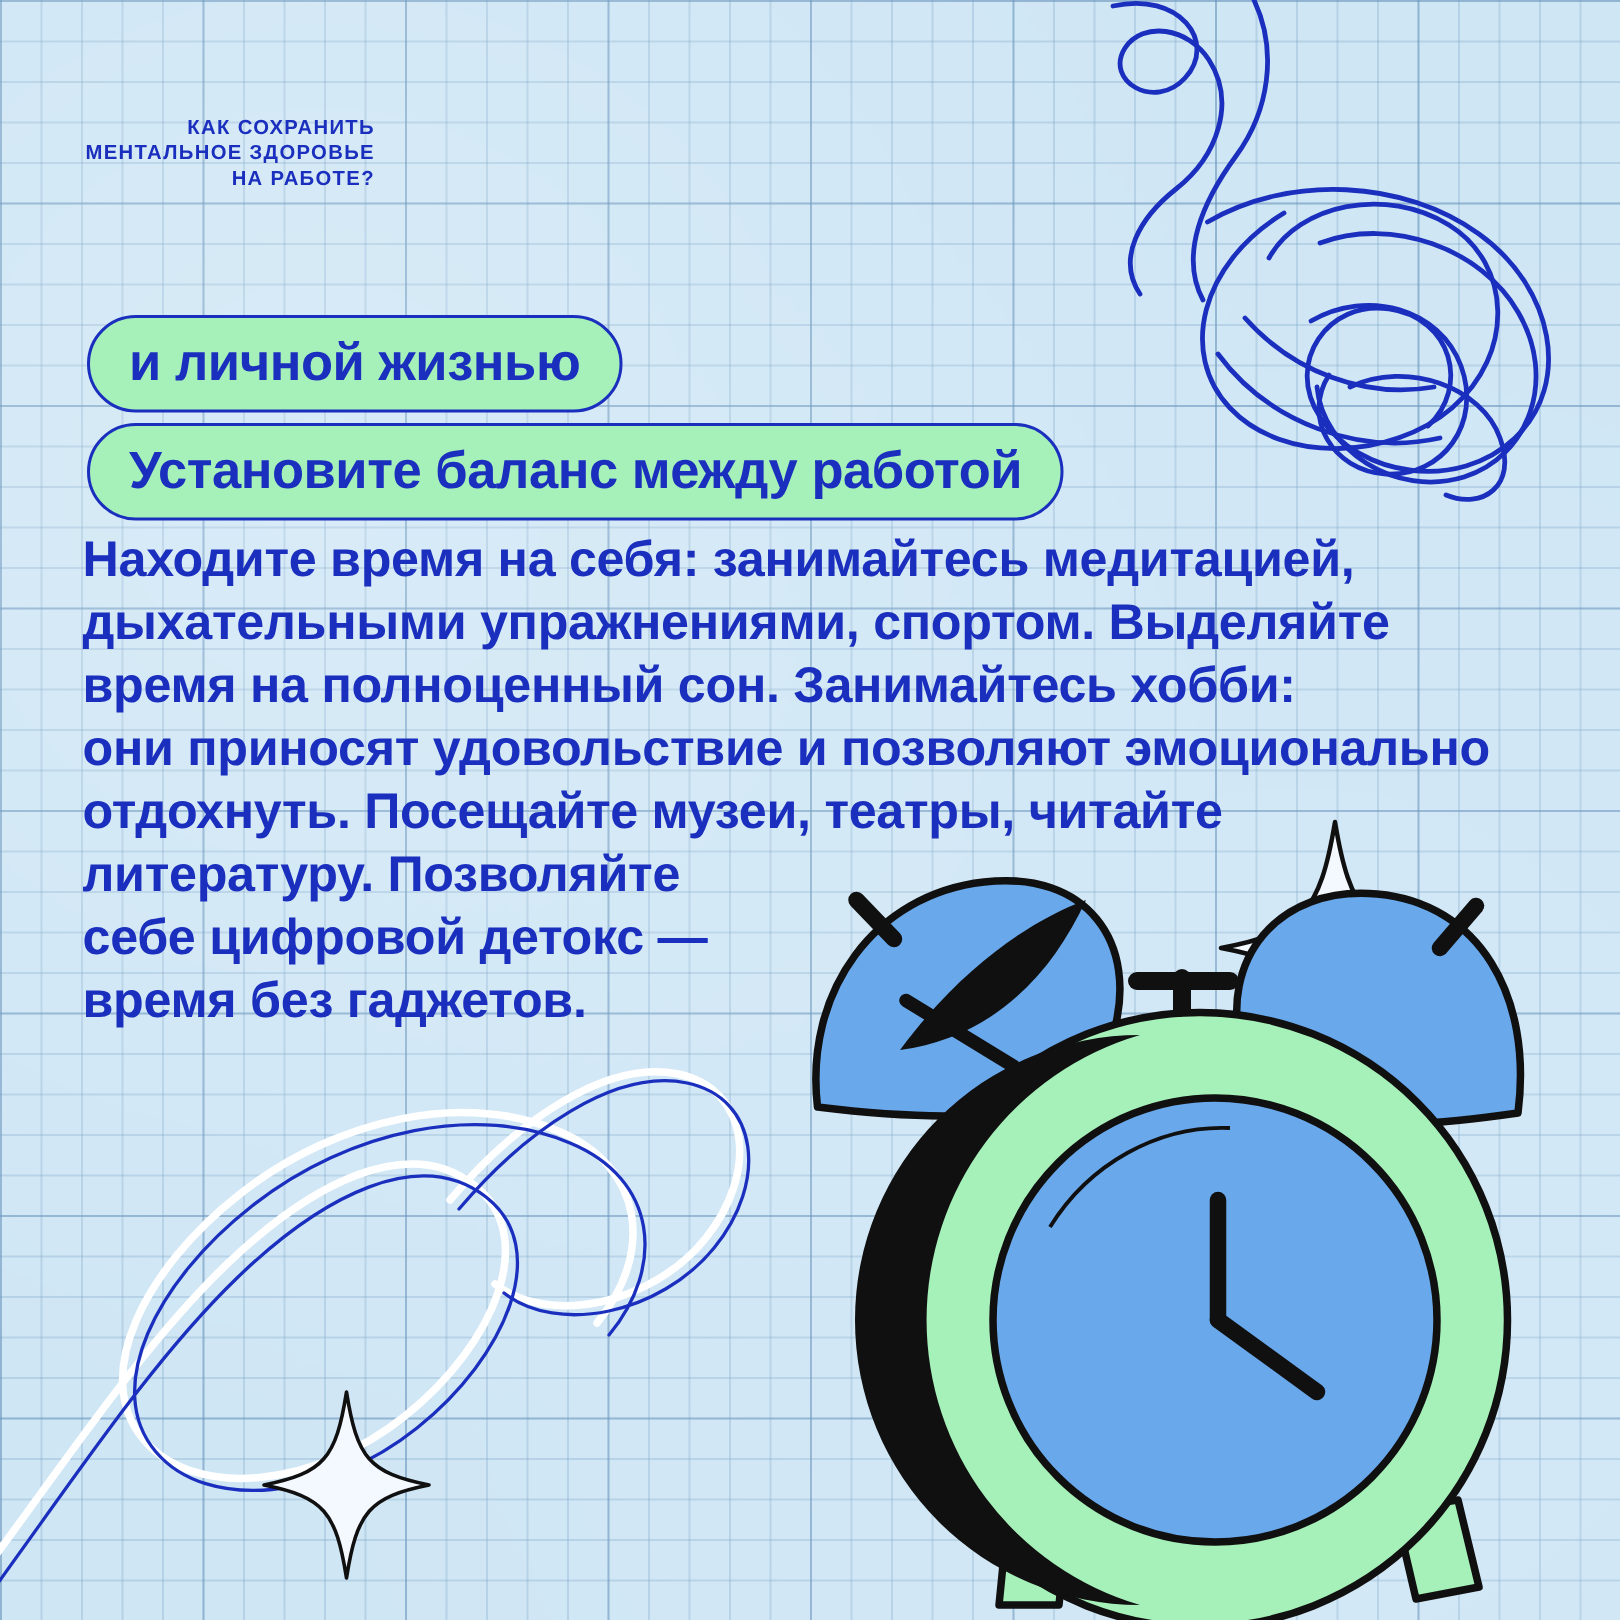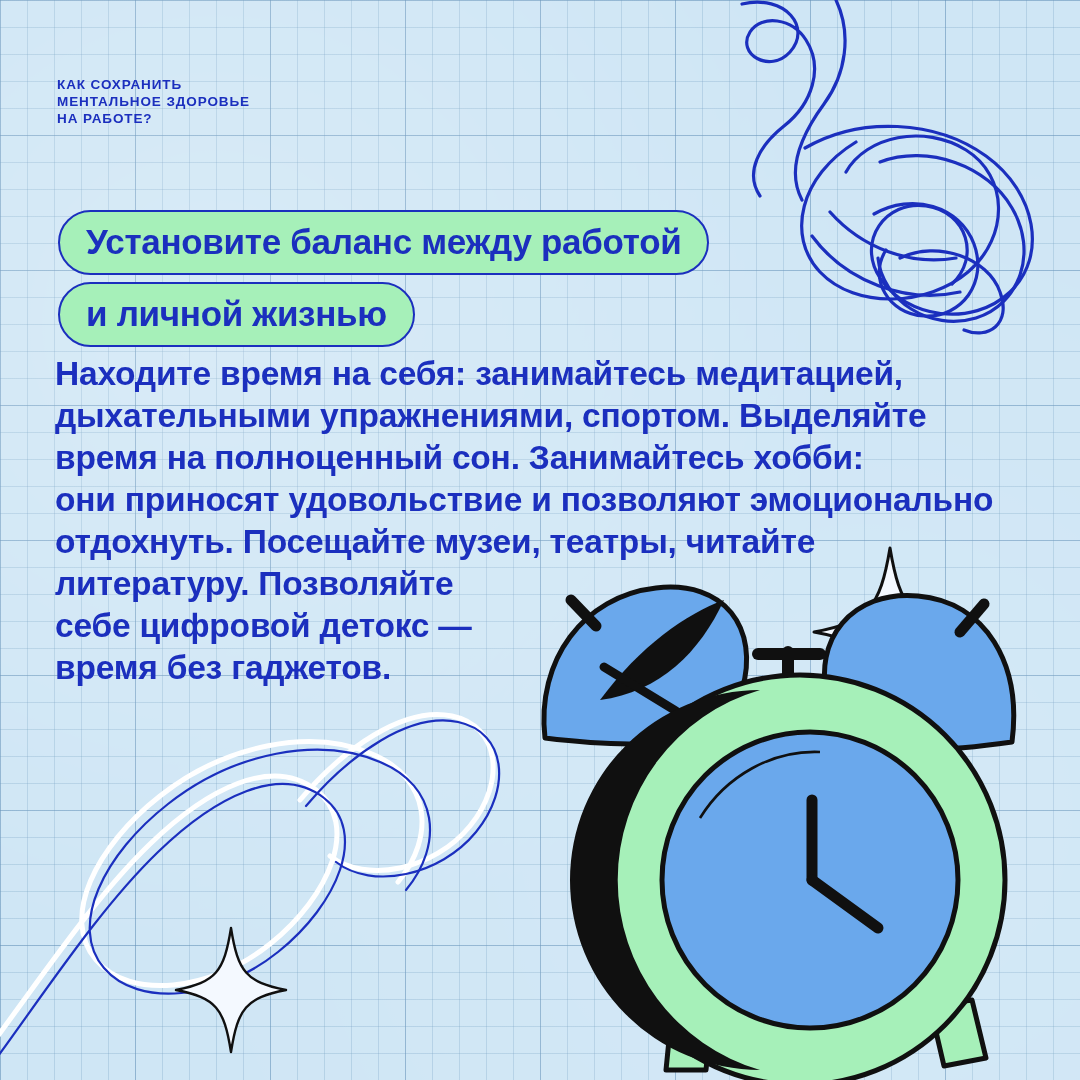--- a/index.html
+++ b/index.html
@@ -50,20 +50,21 @@
     position: absolute;
     left: 57px;
     top: 76px;
     font-size: 13.5px;
     line-height: 17px;
     letter-spacing: 0.9px;
     font-weight: 700;
     color: #1b2fbe;
     text-transform: uppercase;
     white-space: pre-line;
+    text-align: right;
   }
 
   
   .headline {
     position: absolute;
     left: 58px;
     top: 210px;
     display: flex;
     flex-direction: column;
     align-items: flex-start;
@@ -188,22 +189,22 @@
 
     <path d="M812 880 L812 800" stroke="#101010" stroke-width="11" stroke-linecap="round"></path>
     <path d="M812 880 L878 928" stroke="#101010" stroke-width="11" stroke-linecap="round"></path>
   </svg>
 
   <div class="kicker">КАК СОХРАНИТЬ
 МЕНТАЛЬНОЕ ЗДОРОВЬЕ
 НА РАБОТЕ?</div>
 
   <div class="headline">
+    <div class="pill">и личной жизнью</div>
     <div class="pill">Установите баланс между работой</div>
-    <div class="pill">и личной жизнью</div>
   </div>
 
   <div class="body-copy">Находите время на себя: занимайтесь медитацией,
 дыхательными упражнениями, спортом. Выделяйте
 время на полноценный сон. Занимайтесь хобби:
 они приносят удовольствие и позволяют эмоционально
 отдохнуть. Посещайте музеи, театры, читайте
 литературу. Позволяйте
 себе цифровой детокс —
 время без гаджетов.</div>

